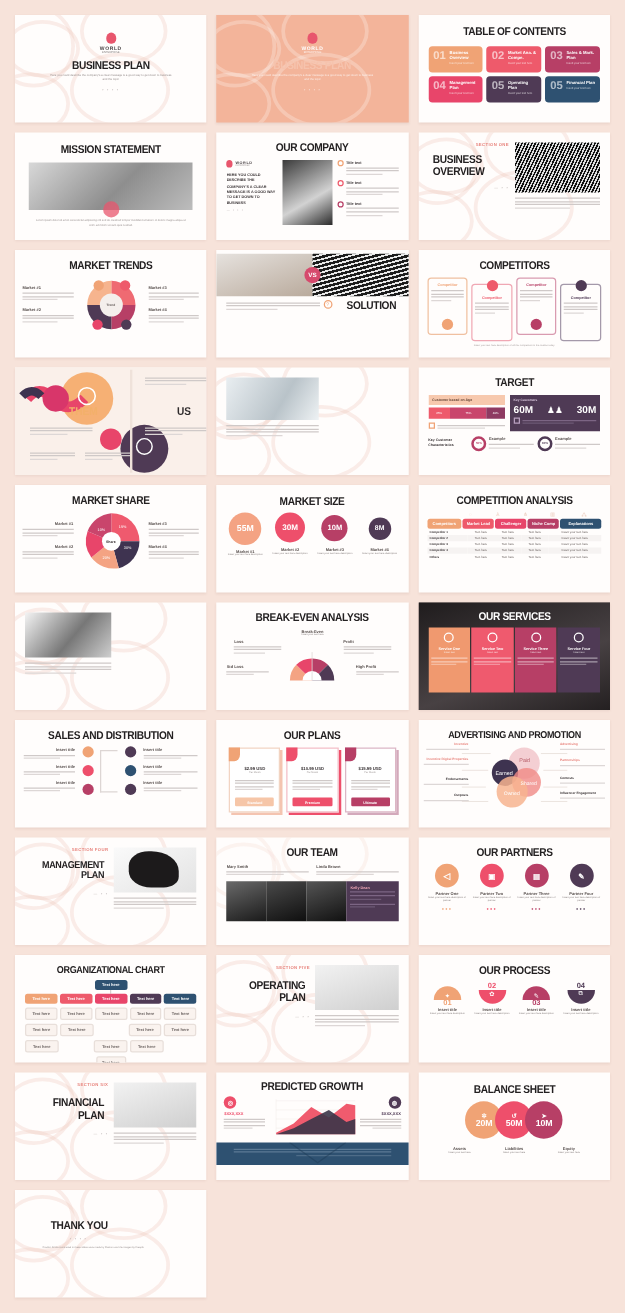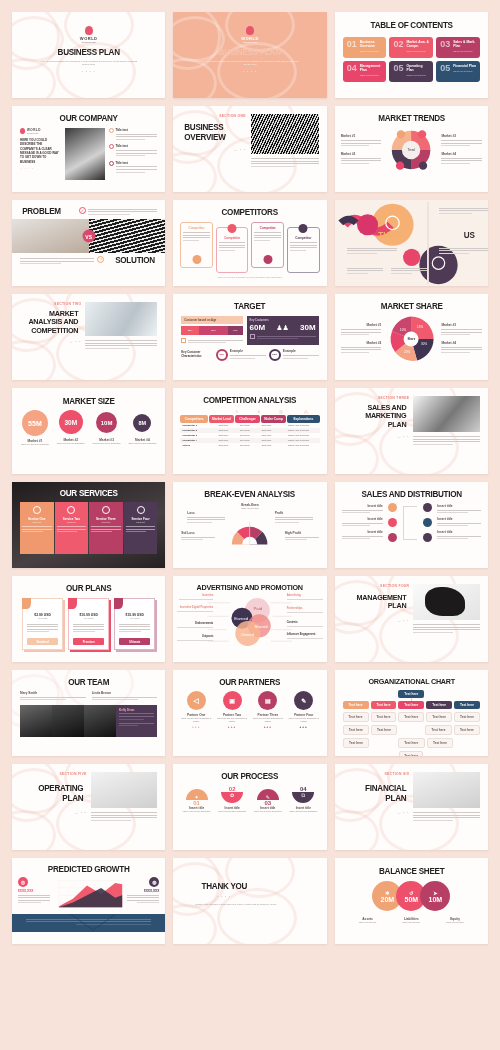--- a/index.html
+++ b/index.html
@@ -147,20 +147,27 @@
       <div class="card" style="background:#2e5171">
         <div class="num">05</div>
         <div>
               <div class="lab">Financial Plan</div>
              <div class="sub">Insert your text here</div>
             </div>
       </div>
     </div>
   </div>
 
+  <div class="slide">
+    <div class="ttl t9" style="padding-top:9px;">MISSION STATEMENT</div>
+    <div class="photo" style="margin:6px 11px 0;height:38px;position:relative;">
+      <div style="position:absolute;left:50%;bottom:-6px;transform:translateX(-50%);width:13px;height:13px;border-radius:50%;background:#e8566d;opacity:.75;"></div>
+    </div>
+    <div style="font-size:2.2px;color:#9a9392;line-height:1.6;text-align:center;padding:8px 16px 0;">Lorem ipsum dolor sit amet consectetur adipiscing elit sed do eiusmod tempor incididunt ut labore et dolore magna aliqua ut enim ad minim veniam quis nostrud.</div>
+  </div>
 
   <div class="slide">
     <div class="ttl t9" style="padding-top:8px;">OUR COMPANY</div>
     <div style="display:flex;gap:4px;padding:5px 8px 0;">
       <div style="width:31%;">
         <div style="display:flex;gap:2px;align-items:center;">
           <div style="width:5px;height:6px;border-radius:50% 50% 45% 45%;background:#e8566d;"></div>
           <div>
                 <div class="logo-w" style="font-size:3px;">WORLD</div>
           <div style="font-size:1.8px;color:#9a9392;">ENTERPRISE</div>
@@ -262,31 +269,20 @@
             <span class="ln s" style="width:70%"></span>
         <div class="mini" style="margin-top:6px;">Market #4</div>
         <span class="ln"></span>
             <span class="ln"></span>
             <span class="ln s" style="width:70%"></span>
       </div>
     </div>
   </div>
 
   <div class="slide">
-    <div style="display:flex;padding:7px 8px 0;align-items:flex-start;gap:4px;">
-      <div class="ttl t9" style="text-align:left;">PROBLEM</div>
-      <div style="flex:1;display:flex;gap:2px;align-items:flex-start;margin-left:12px;">
-        <div style="width:7px;height:7px;border-radius:50%;border:.8px solid #e8566d;flex:none;display:flex;align-items:center;justify-content:center;font-size:4px;color:#e8566d;">✓</div>
-        <div style="flex:1;">
-              <span class="ln"></span>
-              <span class="ln"></span>
-              <span class="ln s" style="width:60%"></span>
-            </div>
-      </div>
-    </div>
     <div style="display:flex;margin-top:3px;height:34px;position:relative;">
       <div class="photo" style="width:50%;background:linear-gradient(160deg,#e6e2de,#b9aa9c);"></div>
       <div class="photo dk" style="width:50%;background:repeating-linear-gradient(165deg,#1d1d1d 0 2px,#e8e8e8 2px 3.4px);"></div>
       <div style="position:absolute;left:50%;top:50%;transform:translate(-50%,-50%);width:13px;height:13px;border-radius:50%;background:#d64a6d;color:#fff;font-size:5px;font-weight:bold;display:flex;align-items:center;justify-content:center;">VS</div>
     </div>
     <div style="display:flex;padding:3px 8px 0;align-items:flex-start;gap:3px;">
       <div style="flex:1;">
             <span class="ln"></span>
             <span class="ln"></span>
             <span class="ln s" style="width:55%"></span>
@@ -389,25 +385,20 @@
 
   <div class="slide">
     <div class="globe g1">
           <i></i>
           <i></i>
           <i></i>
           <i></i>
           <i></i>
         </div>
     <div style="position:relative;display:flex;padding:8px 8px 0;gap:4px;">
-      <div style="width:46%;">
-        <div class="sec-label">SECTION TWO</div>
-        <div class="ttl t8" style="text-align:right;margin-top:4px;line-height:1.05;">MARKET ANALYSIS AND COMPETITION</div>
-        <div class="dots" style="margin-top:5px;text-align:right;">— • •</div>
-      </div>
       <div style="width:54%;">
         <div class="photo mesh" style="height:34px;"></div>
         <div style="margin-top:4px;">
               <span class="ln"></span>
               <span class="ln"></span>
               <span class="ln"></span>
               <span class="ln s" style="width:60%"></span>
             </div>
       </div>
     </div>
@@ -598,33 +589,68 @@
   <div class="slide">
     <div class="globe g1">
           <i></i>
           <i></i>
           <i></i>
           <i></i>
           <i></i>
         </div>
     <div style="position:relative;display:flex;padding:8px 8px 0;gap:4px;">
       <div style="width:50%;">
-        <div class="sec-label">SECTION THREE</div>
-        <div class="ttl t8" style="text-align:right;margin-top:4px;line-height:1.05;">SALES AND MARKETING PLAN</div>
-        <div class="dots" style="margin-top:6px;text-align:right;">— • •</div>
-      </div>
-      <div style="width:50%;">
         <div class="photo" style="height:36px;background:linear-gradient(130deg,#f4f4f4,#777 55%,#cfcfcf);"></div>
         <div style="margin-top:4px;">
               <span class="ln"></span>
               <span class="ln"></span>
               <span class="ln"></span>
               <span class="ln s" style="width:60%"></span>
             </div>
       </div>
+    </div>
+  </div>
+
+  <div class="slide">
+    <div class="ttl t9" style="padding-top:8px;">BREAK-EVEN ANALYSIS</div>
+    <div class="center" style="margin-top:4px;">
+      <div class="mini">Break-Even</div>
+      <div class="mini2" style="font-size:2px;">Insert your text here</div>
+    </div>
+    <div style="position:relative;height:38px;">
+      <svg viewBox="0 0 160 60" style="position:absolute;left:0;top:0;width:100%;height:100%;">
+        <path d="M52 56 A28 28 0 0 1 60 36 L80 56Z" fill="#f4a383"></path>
+        <path d="M60 36 A28 28 0 0 1 80 28 L80 56Z" fill="#e8456a"></path>
+        <path d="M80 28 A28 28 0 0 1 100 36 L80 56Z" fill="#b73f66"></path>
+        <path d="M100 36 A28 28 0 0 1 108 56 L80 56Z" fill="#4f3a55"></path>
+        <path d="M68 56 A12 12 0 0 1 92 56 Z" fill="#fff"></path>
+        <line x1="80" y1="20" x2="80" y2="56" stroke="#ddd6d4" stroke-width="1"></line>
+      </svg>
+      <div style="position:absolute;left:14px;top:2px;width:38px;">
+            <div class="mini">Loss</div>
+            <span class="ln"></span>
+            <span class="ln"></span>
+            <span class="ln s" style="width:65%"></span>
+          </div>
+      <div style="position:absolute;right:14px;top:2px;width:38px;">
+            <div class="mini">Profit</div>
+            <span class="ln"></span>
+            <span class="ln"></span>
+            <span class="ln s" style="width:65%"></span>
+          </div>
+      <div style="position:absolute;left:8px;top:22px;width:34px;">
+            <div class="mini">Std Loss</div>
+            <span class="ln"></span>
+            <span class="ln s" style="width:65%"></span>
+          </div>
+      <div style="position:absolute;right:8px;top:22px;width:34px;">
+            <div class="mini">High Profit</div>
+            <span class="ln"></span>
+            <span class="ln s" style="width:65%"></span>
+          </div>
     </div>
   </div>
 
   <div class="slide dark">
     <div style="position:absolute;inset:0;background:linear-gradient(160deg,#1e1b1c,#4b4446 60%,#231f20);opacity:.9;"></div>
     <div class="ttl t9 white" style="position:relative;padding-top:7px;">OUR SERVICES</div>
     <div style="position:relative;display:flex;gap:1px;margin:4px 8px 0;">
       <div style="flex:1;background:#f0996f;padding:4px 2px 0;height:52px;text-align:center;">
         <div style="width:8px;height:8px;border-radius:50%;border:.8px solid #fff;margin:0 auto;"></div>
         <div style="font-size:3px;color:#fff;font-weight:bold;margin-top:3px;">Service One</div>
@@ -658,60 +684,20 @@
       <div style="flex:1;background:#4f3a55;padding:4px 2px 0;height:52px;text-align:center;">
         <div style="width:8px;height:8px;border-radius:50%;border:.8px solid #fff;margin:0 auto;"></div>
         <div style="font-size:3px;color:#fff;font-weight:bold;margin-top:3px;">Service Four</div>
         <div style="font-size:2px;color:rgba(255,255,255,.75);">Insert text</div>
         <div style="margin-top:3px;">
               <span class="ln" style="background:rgba(255,255,255,.5)"></span>
               <span class="ln" style="background:rgba(255,255,255,.5)"></span>
               <span class="ln" style="background:rgba(255,255,255,.35);width:70%"></span>
             </div>
       </div>
-    </div>
-  </div>
-
-  <div class="slide">
-    <div class="ttl t9" style="padding-top:8px;">BREAK-EVEN ANALYSIS</div>
-    <div class="center" style="margin-top:4px;">
-      <div class="mini">Break-Even</div>
-      <div class="mini2" style="font-size:2px;">Insert your text here</div>
-    </div>
-    <div style="position:relative;height:38px;">
-      <svg viewBox="0 0 160 60" style="position:absolute;left:0;top:0;width:100%;height:100%;">
-        <path d="M52 56 A28 28 0 0 1 60 36 L80 56Z" fill="#f4a383"></path>
-        <path d="M60 36 A28 28 0 0 1 80 28 L80 56Z" fill="#e8456a"></path>
-        <path d="M80 28 A28 28 0 0 1 100 36 L80 56Z" fill="#b73f66"></path>
-        <path d="M100 36 A28 28 0 0 1 108 56 L80 56Z" fill="#4f3a55"></path>
-        <path d="M68 56 A12 12 0 0 1 92 56 Z" fill="#fff"></path>
-        <line x1="80" y1="20" x2="80" y2="56" stroke="#ddd6d4" stroke-width="1"></line>
-      </svg>
-      <div style="position:absolute;left:14px;top:2px;width:38px;">
-            <div class="mini">Loss</div>
-            <span class="ln"></span>
-            <span class="ln"></span>
-            <span class="ln s" style="width:65%"></span>
-          </div>
-      <div style="position:absolute;right:14px;top:2px;width:38px;">
-            <div class="mini">Profit</div>
-            <span class="ln"></span>
-            <span class="ln"></span>
-            <span class="ln s" style="width:65%"></span>
-          </div>
-      <div style="position:absolute;left:8px;top:22px;width:34px;">
-            <div class="mini">Std Loss</div>
-            <span class="ln"></span>
-            <span class="ln s" style="width:65%"></span>
-          </div>
-      <div style="position:absolute;right:8px;top:22px;width:34px;">
-            <div class="mini">High Profit</div>
-            <span class="ln"></span>
-            <span class="ln s" style="width:65%"></span>
-          </div>
     </div>
   </div>
 
   <div class="slide">
     <div class="ttl t9" style="padding-top:8px;">SALES AND DISTRIBUTION</div>
     <div style="display:flex;gap:2px;padding:4px 7px 0;align-items:center;">
       <div style="width:30%;">
         <div class="mini" style="text-align:right;">Insert title</div>
         <span class="ln"></span>
             <span class="ln s" style="width:70%"></span>
@@ -1098,35 +1084,20 @@
       <span class="ln" style="background:#5c7a95"></span>
           <span class="ln" style="background:#5c7a95"></span>
           <span class="ln" style="background:#4e6c88;width:60%;margin-left:auto"></span>
       <svg viewBox="0 0 160 20" style="position:absolute;inset:0;width:100%;height:100%;opacity:.45;">
             <path d="M60 0 L85 18 L110 0" fill="none" stroke="#1d3a54" stroke-width="1.2"></path>
           </svg>
     </div>
   </div>
 
   <div class="slide">
-    <div class="globe g1">
-          <i></i>
-          <i></i>
-          <i></i>
-          <i></i>
-          <i></i>
-        </div>
-    <div style="position:relative;padding:24px 0 0 22px;">
-      <div class="ttl t9" style="text-align:left;">THANK YOU</div>
-      <div class="dots" style="margin-top:4px;margin-left:22px;">• • • •</div>
-      <div style="font-size:2px;color:#9a9392;line-height:1.5;width:86px;margin-top:4px;">Credits: All the icons used in these slides were made by Flaticon and the images by Freepik</div>
-    </div>
-  </div>
-
-  <div class="slide">
     <div class="ttl t9" style="padding-top:9px;">BALANCE SHEET</div>
     <div style="display:flex;justify-content:center;margin-top:5px;position:relative;height:34px;">
       <div class="badge" style="width:30px;height:30px;background:#f0a375;font-size:7px;flex-direction:column;">
         <span style="font-size:5px;">✲</span>
         <span>20M</span>
       </div>
       <div class="badge" style="width:30px;height:30px;background:#ee4f6b;font-size:7px;margin-left:-6px;flex-direction:column;">
         <span style="font-size:5px;">↺</span>
         <span>50M</span>
       </div>
@@ -1144,14 +1115,29 @@
             <div class="mini">Liabilities</div>
             <div class="mini2" style="font-size:2px;">Insert your text here</div>
           </div>
       <div style="flex:1;">
             <div class="mini">Equity</div>
             <div class="mini2" style="font-size:2px;">Insert your text here</div>
           </div>
     </div>
   </div>
 
+  <div class="slide">
+    <div class="globe g1">
+          <i></i>
+          <i></i>
+          <i></i>
+          <i></i>
+          <i></i>
+        </div>
+    <div style="position:relative;padding:24px 0 0 22px;">
+      <div class="ttl t9" style="text-align:left;">THANK YOU</div>
+      <div class="dots" style="margin-top:4px;margin-left:22px;">• • • •</div>
+      <div style="font-size:2px;color:#9a9392;line-height:1.5;width:86px;margin-top:4px;">Credits: All the icons used in these slides were made by Flaticon and the images by Freepik</div>
+    </div>
+  </div>
+
 </div>
 </div>
 
 </body></html>

